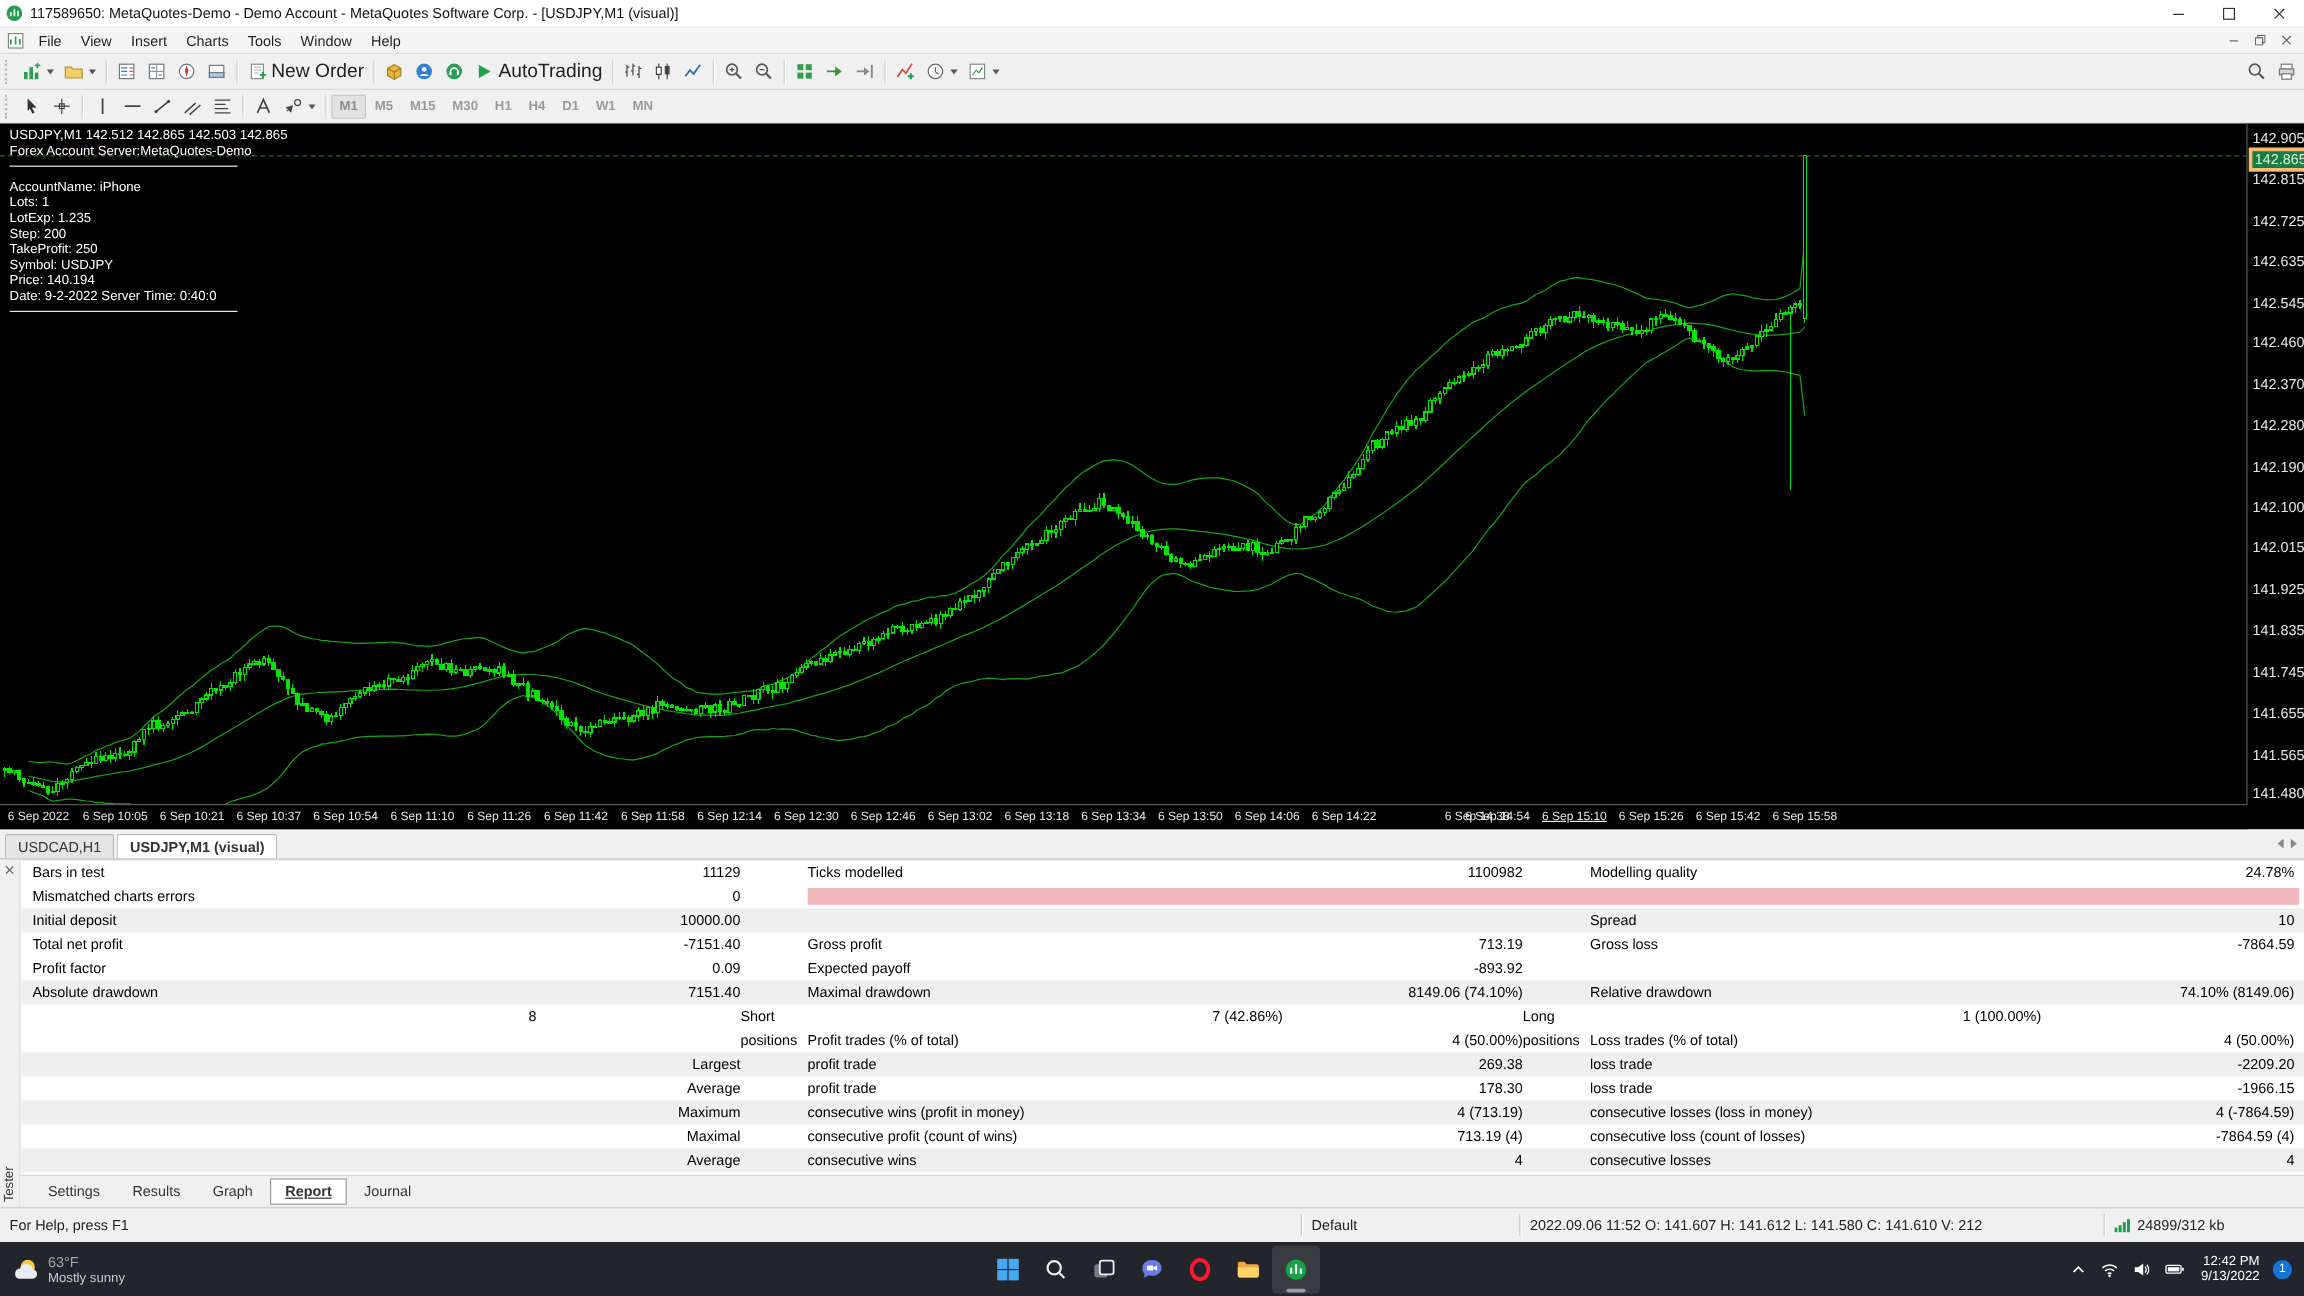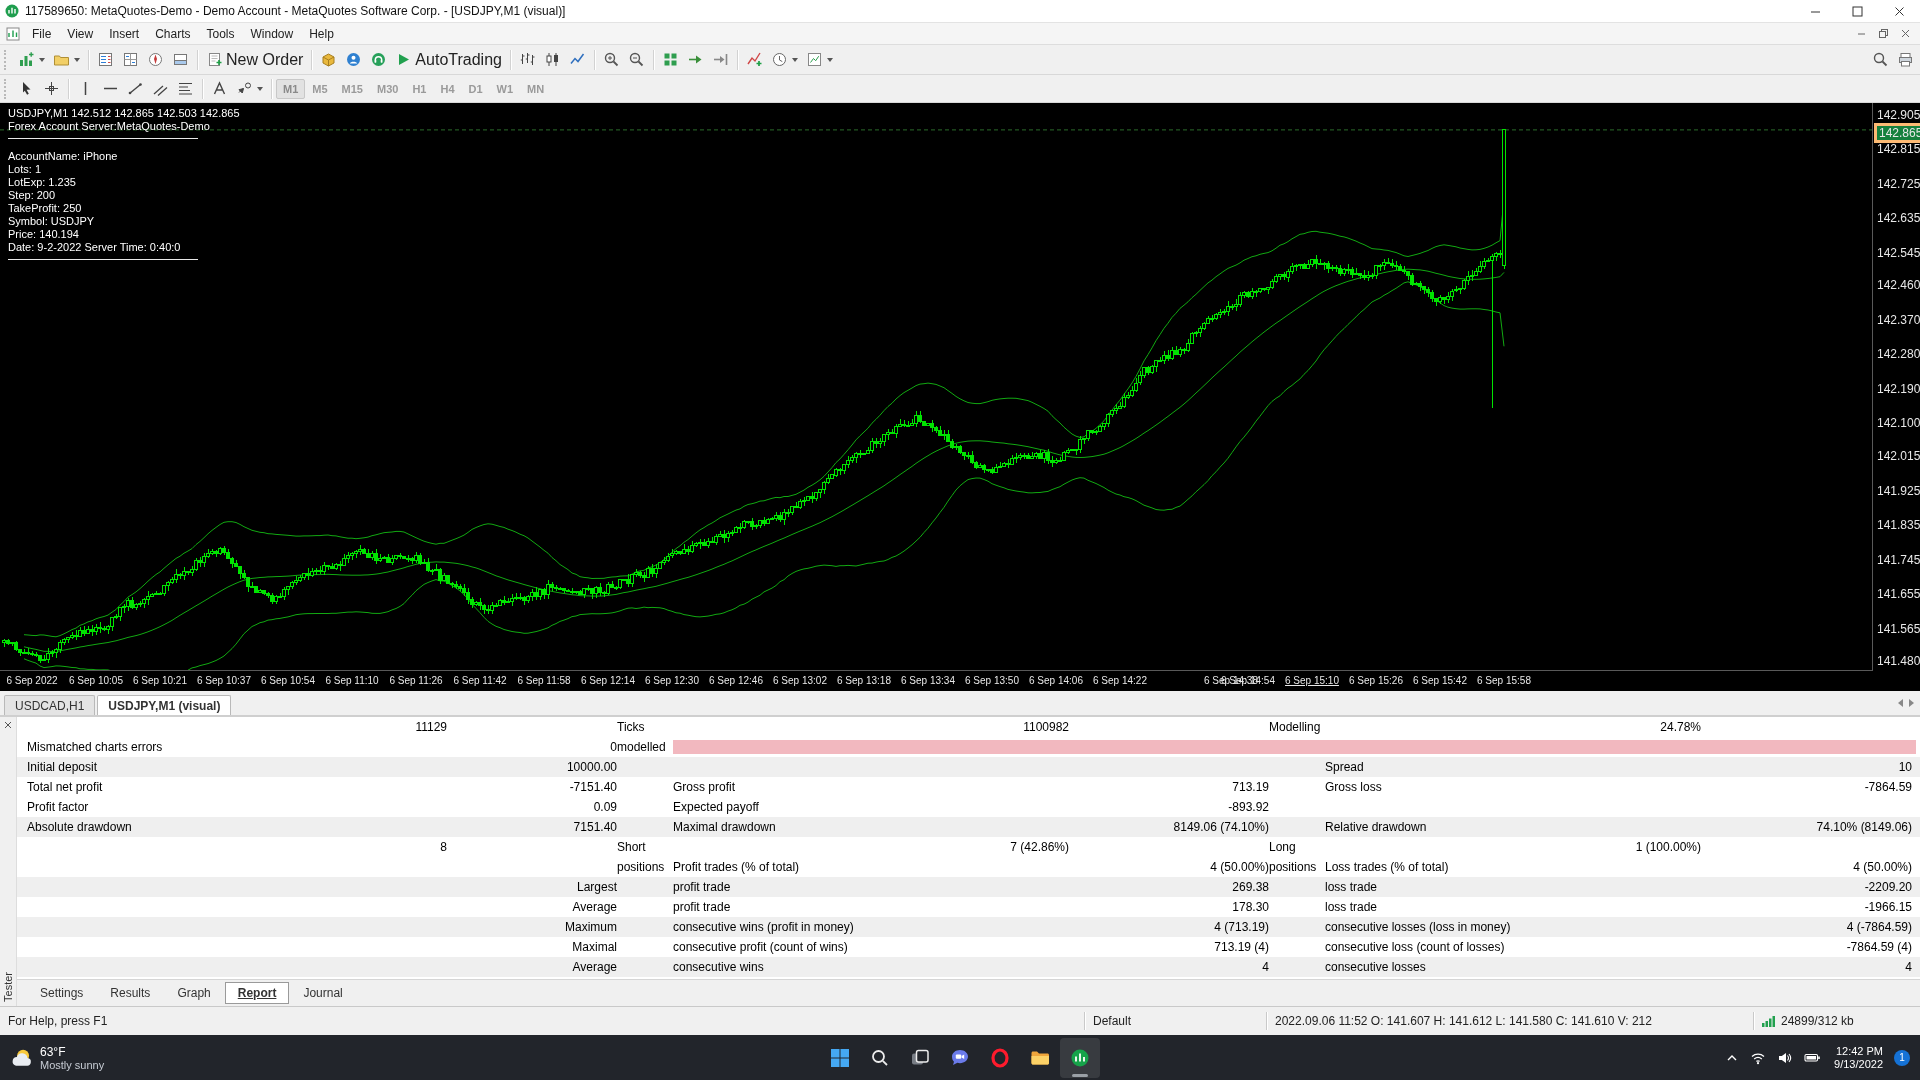--- a/index.html
+++ b/index.html
@@ -72,21 +72,21 @@
   .sb-item{padding:0 8px;white-space:nowrap;overflow:hidden;}
   .sb-help{flex:1;}
   .sb-profile{width:165px;}
   .sb-barinfo{width:470px;}
   .sb-conn{width:150px;display:flex;align-items:center;gap:5px;}
   .sb-sep{width:1px;height:18px;background:#c9c9c9;box-shadow:1px 0 0 #fff;}
 
   
   .taskbar{height:45px;background:#22252b;display:flex;align-items:center;position:relative;flex:0 0 auto;color:#fff;}
   .tb-weather{display:flex;align-items:center;gap:6px;padding:0 10px;height:100%;}
-  .w-temp{font-size:12px;color:#ffffff;}
+  .w-temp{font-size:12px;color:#a3a3a3;}
   .w-sub{font-size:11px;color:#c7ccd4;}
   .tb-center{position:absolute;left:50%;transform:translateX(-50%);display:flex;height:100%;align-items:center;}
   .tb-app{width:40px;height:40px;display:flex;align-items:center;justify-content:center;border-radius:4px;position:relative;}
   .tb-app.active{background:rgba(255,255,255,.10);}
   .tb-app.active::after{content:"";position:absolute;bottom:1px;left:12px;right:12px;height:3px;border-radius:2px;background:#9aa0a6;}
   .tb-tray{margin-left:auto;display:flex;align-items:center;gap:7px;padding-right:10px;height:100%;}
   .tray-ico{display:flex;align-items:center;justify-content:center;padding:2px;}
   .tb-clock{text-align:right;font-size:11px;line-height:13px;color:#fff;padding:0 4px;}
   .tb-badge{width:16px;height:16px;border-radius:50%;background:#1572d6;color:#fff;font-size:10px;display:flex;align-items:center;justify-content:center;}
 </style>
@@ -865,20 +865,21 @@
       <span class="side-close">
           <svg width="8" height="8">
             <path d="M1 1l6 6M7 1L1 7" stroke="#555"></path>
           </svg>
         </span>
       <span class="vlabel">Tester</span>
     </div>
     <div class="tester-main">
       <div id="report-rows">
           <div class="r-row">
+            <span>Bars in test</span>
             <span class="v">11129</span>
             <span></span>
             <span>Ticks modelled</span>
             <span class="v">1100982</span>
             <span></span>
             <span>Modelling quality</span>
             <span class="v">24.78%</span>
           </div>
           <div class="r-row">
             <span>Mismatched charts errors</span>

